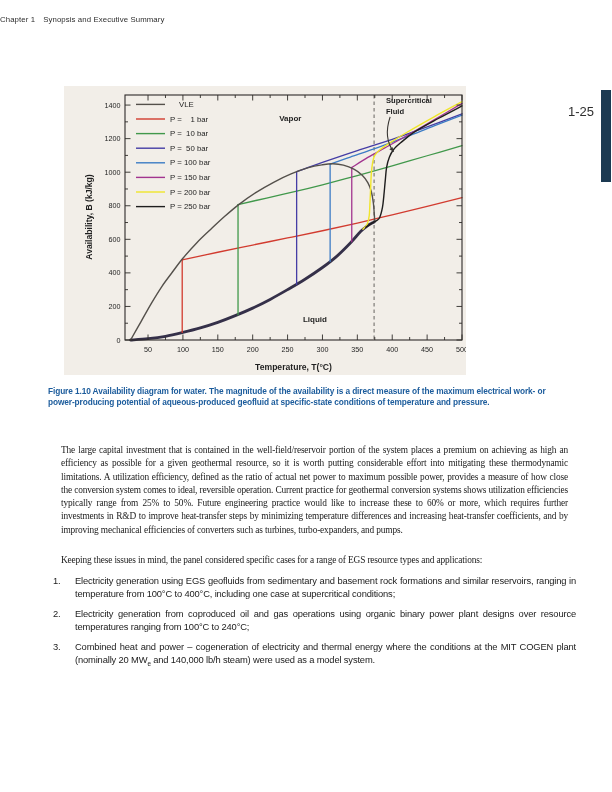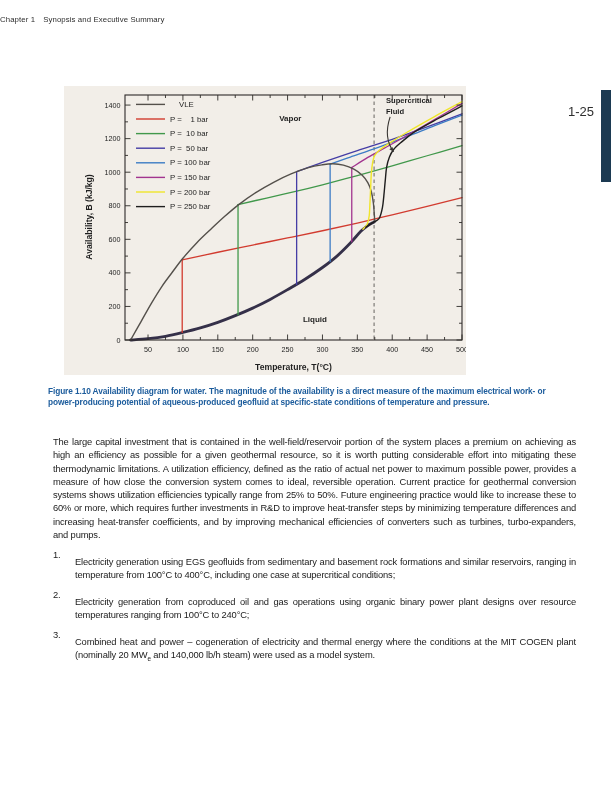--- a/index.html
+++ b/index.html
@@ -24,27 +24,27 @@
   svg text{font-family:"Liberation Sans",sans-serif;fill:#1f1f1f;}
   .figure-caption{
     position:absolute;left:48px;top:386px;width:512px;
     font-size:8.3px;line-height:10.6px;font-weight:bold;color:#1c5c9c;
     letter-spacing:-0.1px;
   }
   .body-col{
     position:absolute;left:53px;top:436px;width:523px;
     font-size:9.35px;line-height:13.3px;letter-spacing:-0.15px;color:#1b1b1b;
   }
-  .body-col p{margin:0;text-align:justify;}
+  .body-col p{margin:8px;text-align:justify;font-family:Liberation Serif, serif;}
   .body-col p.para2{margin-top:16.5px;}
   .num-list{margin-top:6.4px;}
   .num-item{display:flex;margin-top:6.4px;}
   .num-item:first-child{margin-top:0;}
   .num-item .num{width:22px;flex:0 0 22px;}
-  .num-item .itext{flex:1;text-align:justify;margin-top:7px;}
+  .num-item .itext{flex:1;text-align:justify;}
   sub{font-size:0.68em;}
 </style>
 </head>
 <body>
 
 <div class="running-header">
   <span class="chap">Chapter 1</span><span>Synopsis and Executive Summary</span>
 </div>
 
 <div class="page-number">1-25</div>
@@ -180,20 +180,21 @@
       <text x="385.95" y="113.96" font-size="7.6" font-weight="bold">Fluid</text>
       <path d="M390.13,116.82 Q383.16,137.79 393.62,151.72" fill="none" stroke="#3a3734" stroke-width="1.1"></path>
       <polygon points="393.62,151.72 389.32,149.32 392.52,146.92" fill="#3a3734"></polygon>
     </svg>
 </div>
 
 <div class="figure-caption">Figure 1.10 Availability diagram for water. The magnitude of the availability is a direct measure of the maximum electrical work- or power-producing potential of aqueous-produced geofluid at specific-state conditions of temperature and pressure.</div>
 
 <div class="body-col">
   <p class="para1">The large capital investment that is contained in the well-field/reservoir portion of the system places a premium on achieving as high an efficiency as possible for a given geothermal resource, so it is worth putting considerable effort into mitigating these thermodynamic limitations. A utilization efficiency, defined as the ratio of actual net power to maximum possible power, provides a measure of how close the conversion system comes to ideal, reversible operation. Current practice for geothermal conversion systems shows utilization efficiencies typically range from 25% to 50%. Future engineering practice would like to increase these to 60% or more, which requires further investments in R&amp;D to improve heat-transfer steps by minimizing temperature differences and increasing heat-transfer coefficients, and by improving mechanical efficiencies of converters such as turbines, turbo-expanders, and pumps.</p>
+  <p class="para2">Keeping these issues in mind, the panel considered specific cases for a range of EGS resource types and applications:</p>
   <div class="num-list">
     <div class="num-item">
       <span class="num">1.</span>
       <span class="itext">Electricity generation using EGS geofluids from sedimentary and basement rock formations and similar reservoirs, ranging in temperature from 100°C to 400°C, including one case at supercritical conditions;</span>
     </div>
     <div class="num-item">
       <span class="num">2.</span>
       <span class="itext">Electricity generation from coproduced oil and gas operations using organic binary power plant designs over resource temperatures ranging from 100°C to 240°C;</span>
     </div>
     <div class="num-item">

